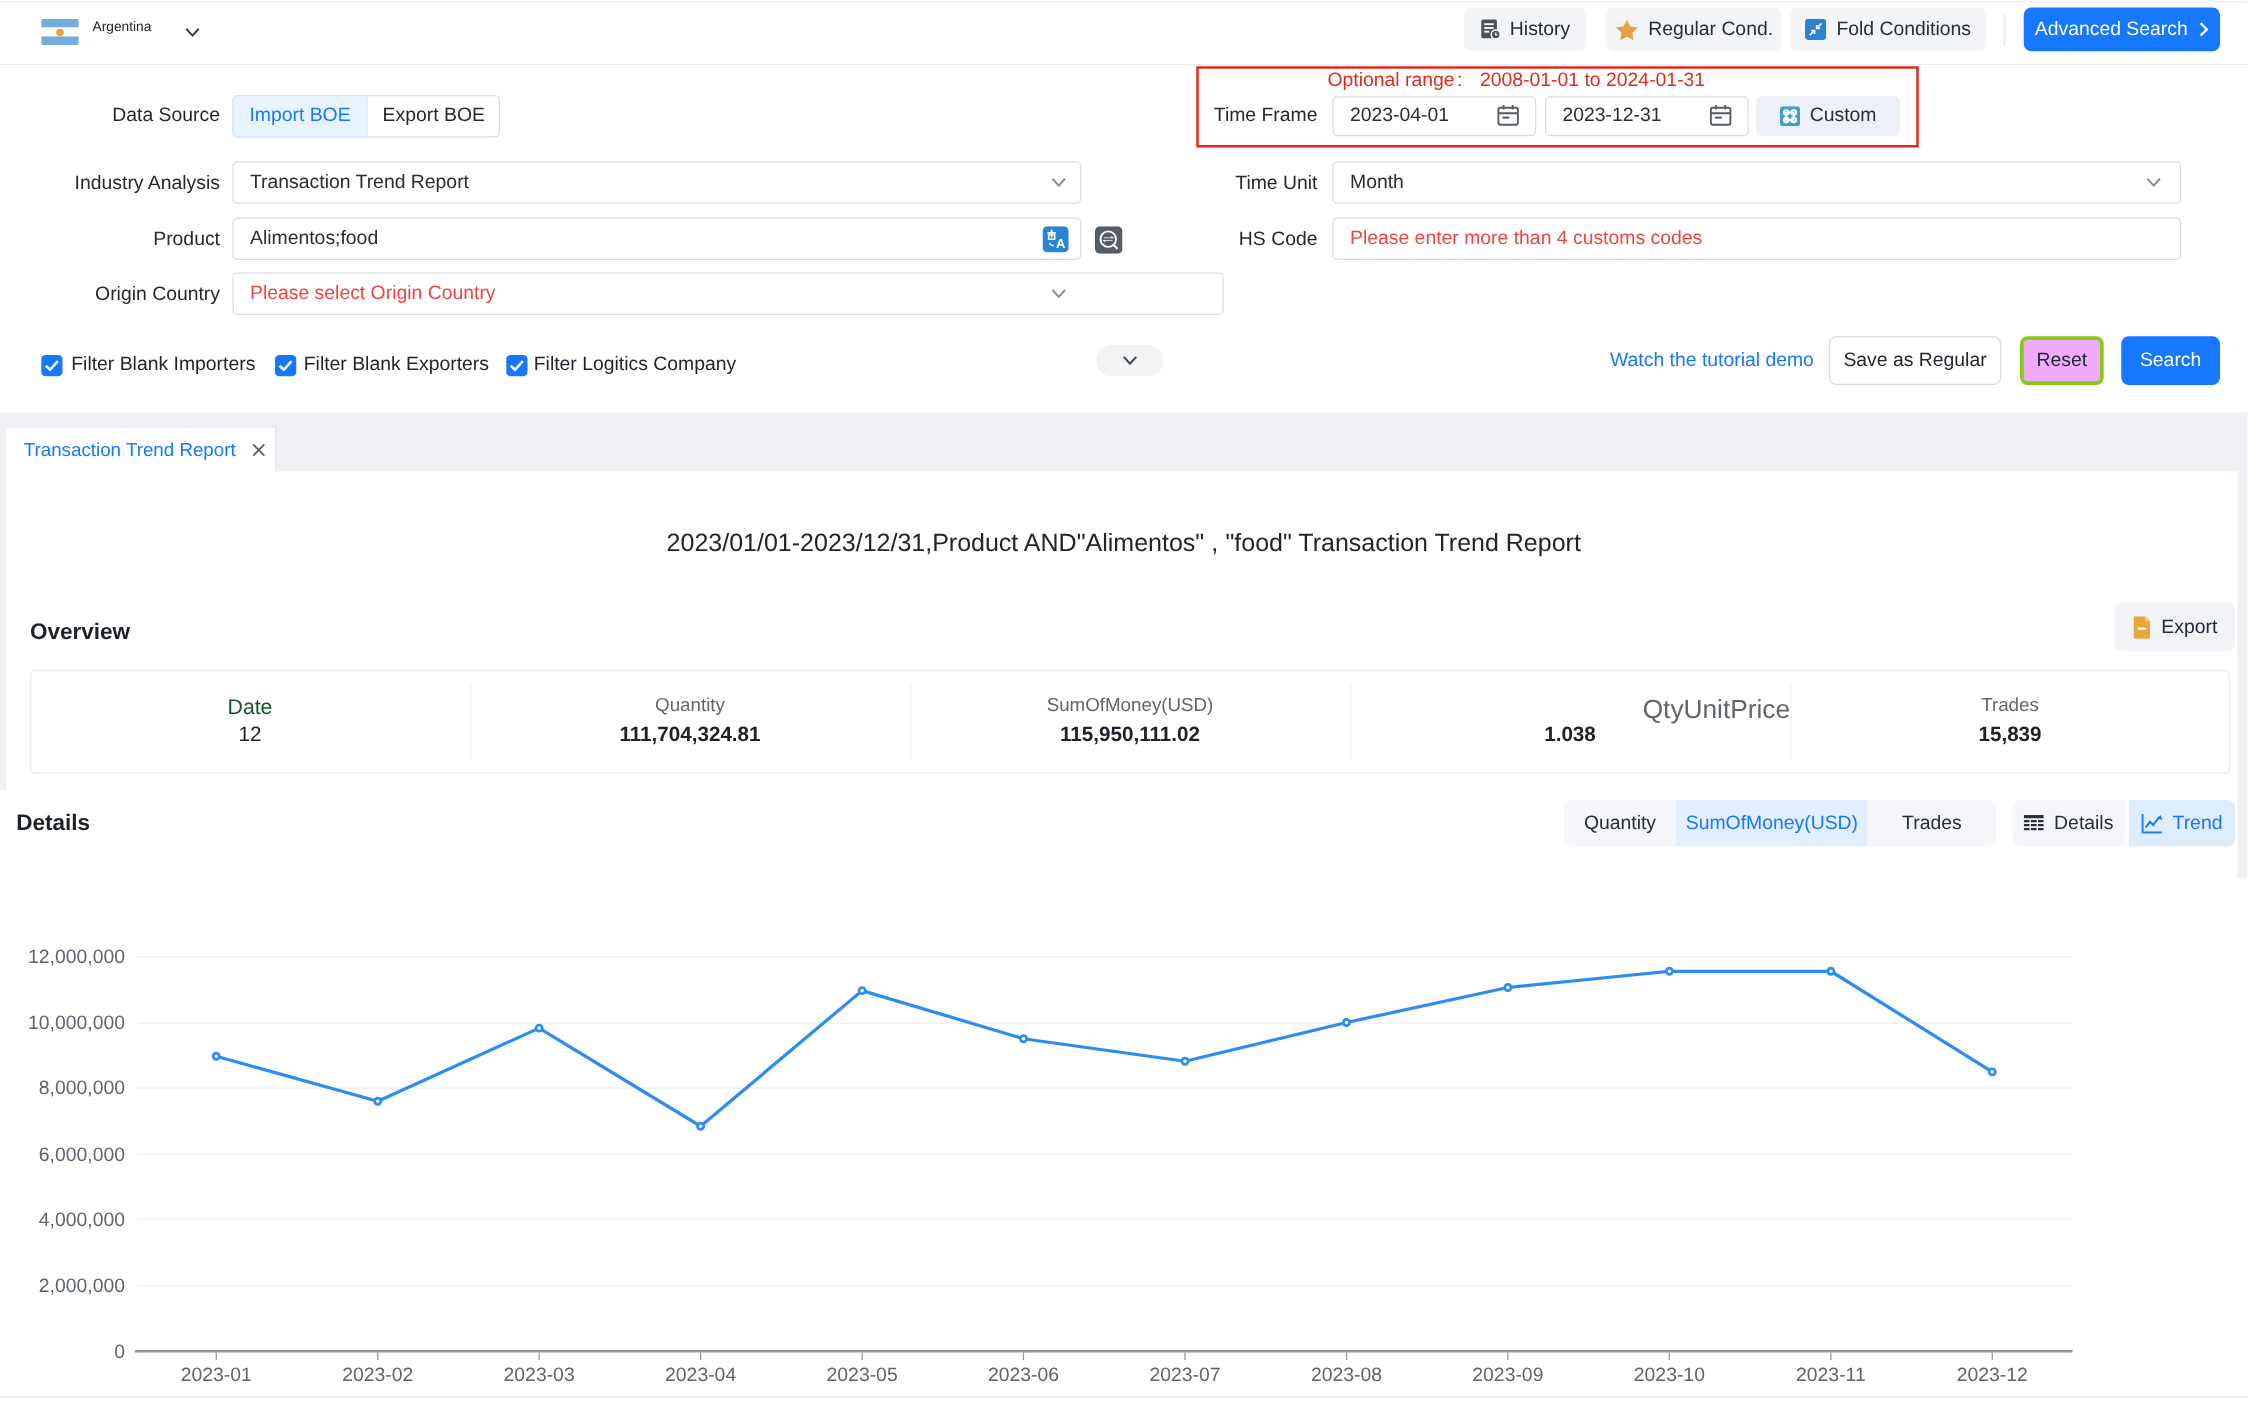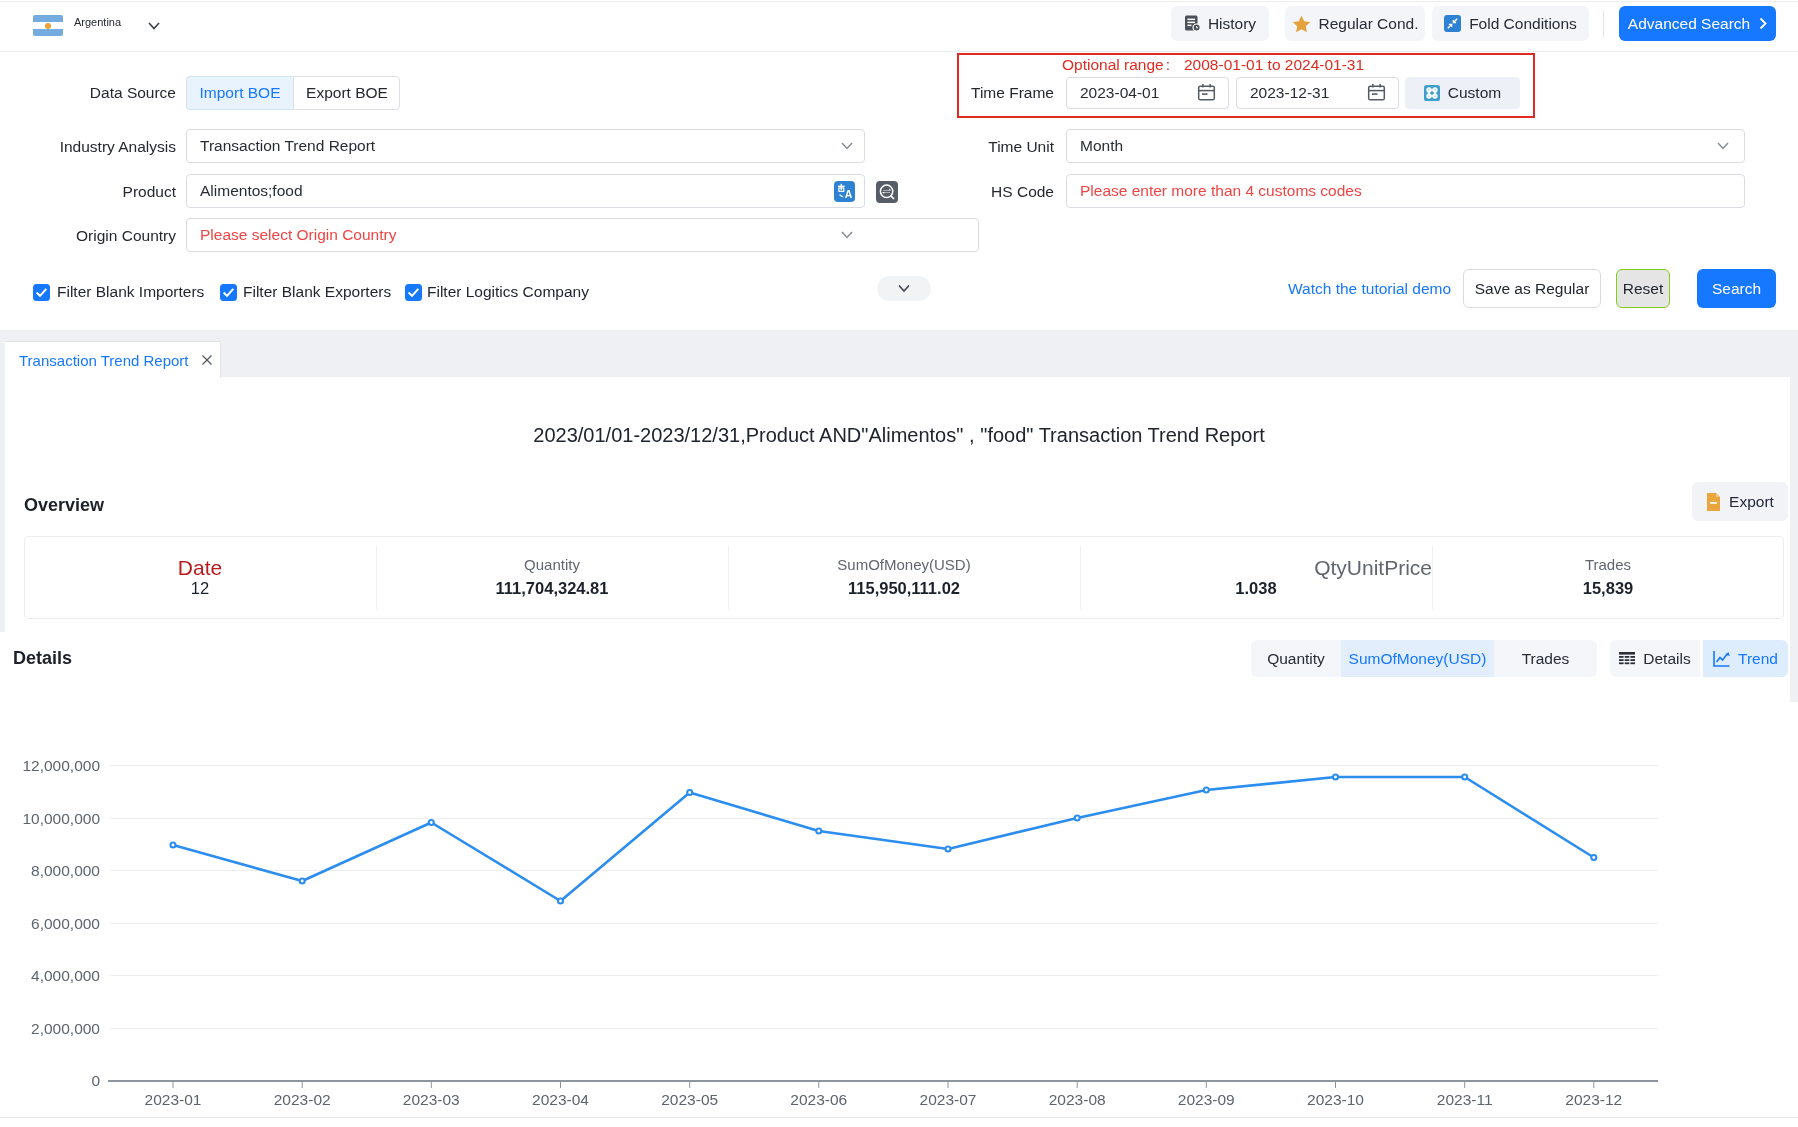--- a/index.html
+++ b/index.html
@@ -159,21 +159,21 @@
     </svg></div>
 <div class="ab" style="left:427px;top:283px;font-size:15.5px;color:#1f232e">Filter Logitics Company</div>
 <div class="ab" style="left:877px;top:276px;width:54px;height:25px;background:#f2f3f5;border-radius:13px;display:flex;align-items:center;justify-content:center">
     <svg width="14" height="9" viewBox="0 0 14 9">
       <polyline points="2,1.5 7,7 12,1.5" fill="none" stroke="#454b54" stroke-width="1.7"></polyline>
     </svg>
   </div>
 
 <div class="ab" style="left:1288px;top:280px;font-size:15.5px;color:#1677ff">Watch the tutorial demo</div>
 <div class="gbtn" style="left:1463px;top:269px;width:138px;height:39px;background:#fff;border:1px solid #d8dbe0;color:#23272f">Save as Regular</div>
-<div class="gbtn" style="left:1616px;top:269px;width:54px;height:39px;background:#e5e5e5;border:1px solid #84cc16;color:#23272f;font-size:15.5px">Reset</div>
+<div class="gbtn" style="left:1616px;top:269px;width:67px;height:39px;background:#f0abfc;border:3px solid #84cc16;color:#23272f;font-size:15.5px">Reset</div>
 <div class="gbtn" style="left:1697px;top:269px;width:79px;height:39px;background:#1677ff;color:#fff">Search</div>
 
 <div class="ab" style="left:0;top:330px;width:1798px;height:47px;background:#eef0f4"></div>
 <div class="ab" style="left:3px;top:341px;width:218px;height:37px;box-sizing:border-box;background:#fff;border:1px solid #e3e5e9;border-bottom:none;display:flex;align-items:center">
   <span style="margin-left:15px;font-size:15px;color:#1677ff">Transaction Trend Report</span>
   <svg style="margin-left:12px" width="12" height="12" viewBox="0 0 12 12">
       <g stroke="#565b63" stroke-width="1.3">
         <line x1="1.5" y1="1.5" x2="10.5" y2="10.5"></line>
         <line x1="10.5" y1="1.5" x2="1.5" y2="10.5"></line>
       </g>
@@ -191,21 +191,21 @@
       <path d="M10 0 L14 4 H10 Z" fill="#f3c780"></path>
       <rect x="4" y="9" width="7" height="1.8" fill="#fff" rx="0.9"></rect>
     </svg>
   <span>Export</span>
 </div>
 <div class="ab" style="left:24px;top:536px;width:1760px;height:83px;box-sizing:border-box;border:1px solid #e9ecf0;border-radius:4px;background:#fff"></div>
 <div class="ab" style="left:376px;top:546px;width:1px;height:63px;background:#eef0f3"></div>
 <div class="ab" style="left:728px;top:546px;width:1px;height:63px;background:#eef0f3"></div>
 <div class="ab" style="left:1080px;top:546px;width:1px;height:63px;background:#eef0f3"></div>
 <div class="ab" style="left:1432px;top:546px;width:1px;height:63px;background:#eef0f3"></div>
-<div class="ab" style="left:24px;top:556px;width:352px;text-align:center;font-size:21px;color:#b91c1c">Date</div>
+<div class="ab" style="left:24px;top:556px;width:352px;text-align:center;font-size:17px;color:#14532d">Date</div>
 <div class="ab" style="left:376px;top:556px;width:352px;text-align:center;font-size:15px;color:#61666e">Quantity</div>
 <div class="ab" style="left:728px;top:556px;width:352px;text-align:center;font-size:15px;color:#61666e">SumOfMoney(USD)</div>
 <div class="ab" style="left:1080px;top:556px;width:352px;text-align:right;font-size:21px;color:#61666e">QtyUnitPrice</div>
 <div class="ab" style="left:1432px;top:556px;width:352px;text-align:center;font-size:15px;color:#61666e">Trades</div>
 <div class="ab" style="left:24px;top:579px;width:352px;text-align:center;font-size:16.5px;font-weight:normal;color:#1d2129">12</div>
 <div class="ab" style="left:376px;top:579px;width:352px;text-align:center;font-size:16.5px;font-weight:bold;color:#1d2129">111,704,324.81</div>
 <div class="ab" style="left:728px;top:579px;width:352px;text-align:center;font-size:16.5px;font-weight:bold;color:#1d2129">115,950,111.02</div>
 <div class="ab" style="left:1080px;top:579px;width:352px;text-align:center;font-size:16.5px;font-weight:bold;color:#1d2129">1.038</div>
 <div class="ab" style="left:1432px;top:579px;width:352px;text-align:center;font-size:16.5px;font-weight:bold;color:#1d2129">15,839</div>
 

